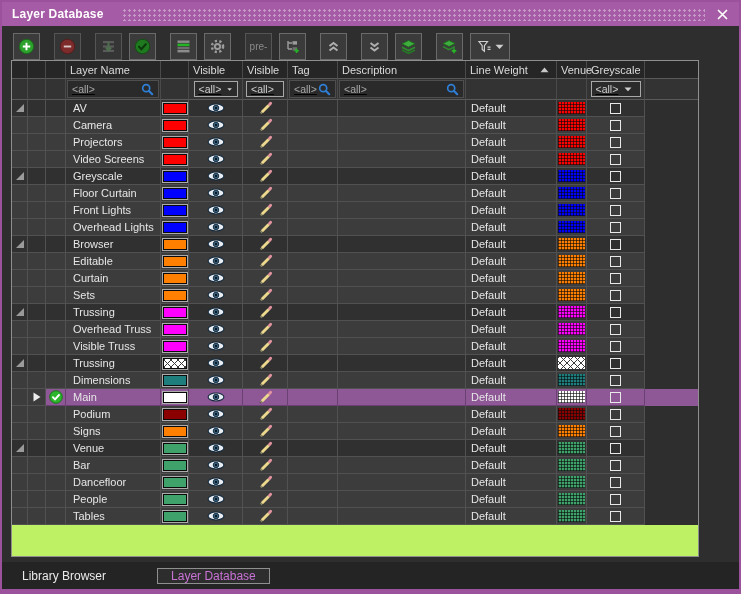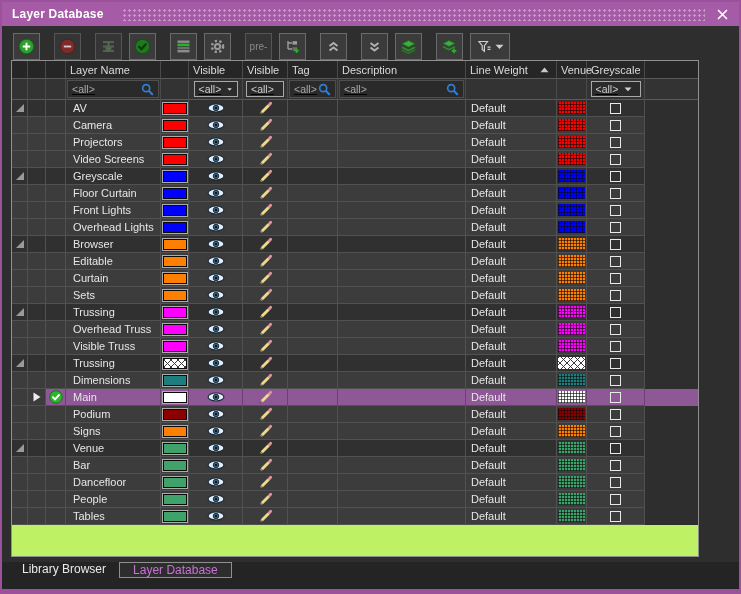--- a/index.html
+++ b/index.html
@@ -61,21 +61,21 @@
   .row.selected .c{background:#8E5796;border-color:#6B4173;}
   .row.selected .c.keep{background:#3C3C3C;border-color:#515151;}
   .swatch{width:24px;height:11px;border:1px solid #0A0A0A;box-shadow:0 0 0 1px #ABABAB;}
   .pswatch{width:27px;height:12px;}
   .crosshatch{background:
     repeating-linear-gradient(45deg,#3A3A3A 0 1px,transparent 1px 5px),
     repeating-linear-gradient(135deg,#3A3A3A 0 1px,transparent 1px 5px),#FFFFFF !important;}
   .checkbox{width:11px;height:11px;border:1px solid #E8E8E8;background:transparent;}
   
   .tabbar{position:absolute;left:0;right:0;bottom:0;height:27px;background:#242424;
-    display:flex;align-items:flex-start;padding-left:7px;}
+    display:flex;align-items:center;padding-left:7px;gap:38px;}
   .tab{display:flex;align-items:center;padding:0 13px;color:#EAEAEA;font-size:12px;cursor:pointer;}
   .tab.active{border:1px solid #8F8F8F;background:#2D2D2D;color:#C972D6;}
 </style>
 </head>
 <body>
 
 <div class="window" data-name="layer-database-window">
 
   <div class="titlebar" data-name="title-bar">
     <span class="title" data-name="window-title">Layer Database</span>

